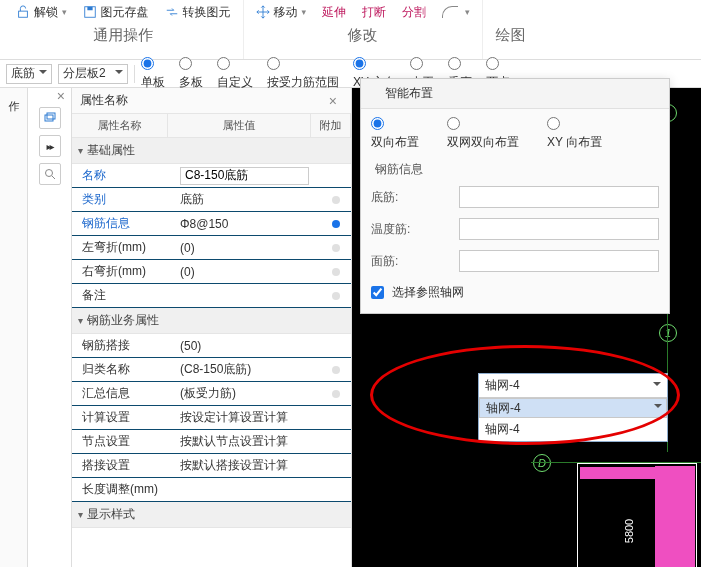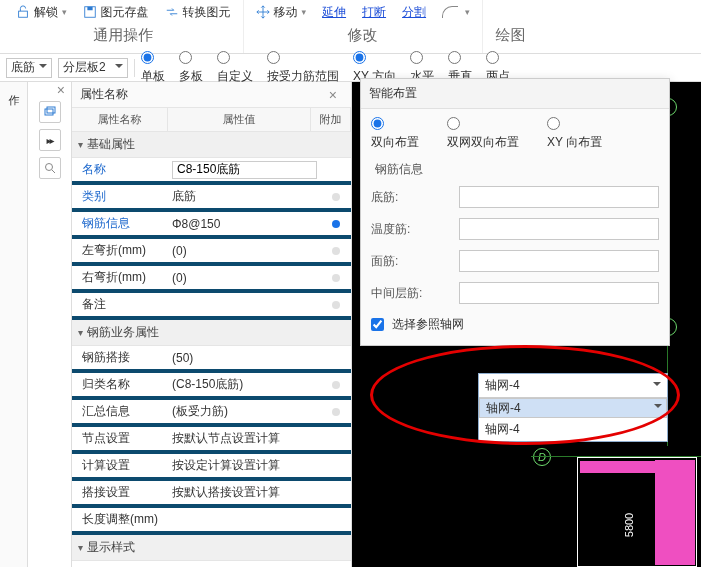--- a/index.html
+++ b/index.html
@@ -1,23 +1,23 @@
 <!DOCTYPE html>
 <html><head>
 <meta charset="utf-8">
 <style>
 * { box-sizing: border-box; margin: 0; padding: 0; font-family: "Microsoft YaHei", "Segoe UI", sans-serif; font-size: 12px; }
 body { width: 701px; height: 567px; background: #fff; color: #333; overflow: hidden; position: relative; }
 
 
-.ribbon { display: flex; align-items: flex-start; height: 54px; border-bottom: 1px solid #ddd; padding: 0 4px; background: #fff; }
+.ribbon { display: flex; align-items: flex-start; height: 60px; border-bottom: 1px solid #ddd; padding: 0 4px; background: #fff; }
 .ribbon-group { display: flex; flex-direction: column; align-items: center; padding: 0 8px; height: 100%; border-right: 1px solid #eee; }
 .ribbon-row { display: flex; gap: 8px; align-items: center; height: 24px; }
 .ribbon-btn { display: flex; align-items: center; gap: 4px; padding: 2px 4px; cursor: pointer; white-space: nowrap; color: #333; }
-.ribbon-btn.disabled { color: #1d4ed8; text-decoration: underline; }
+.ribbon-btn.disabled { color: #be185d; }
 .ribbon-title { font-size: 15px; color: #666; margin-top: 2px; }
 .icon-sq { width: 14px; height: 14px; display: inline-block; }
 
 
 .filterbar { display: flex; align-items: center; height: 28px; border-bottom: 1px solid #ddd; padding: 0 6px; gap: 6px; }
 .sel { height: 20px; border: 1px solid #c8c8c8; background: #fff; padding: 0 16px 0 4px; position: relative; min-width: 60px; display:flex; align-items:center; cursor:pointer; }
 .sel::after { content:""; position:absolute; right:4px; top:50%; transform:translateY(-50%); border:4px solid transparent; border-top-color:#555; }
 .radio-row { display: flex; align-items: center; gap: 14px; }
 .radio { display: flex; align-items: flex-start; gap: 4px; cursor: pointer; flex-direction: column; }
 .radio input { accent-color:#1a73e8; }
@@ -33,40 +33,40 @@
 .prop-panel { width: 280px; border-right: 1px solid #ddd; display:flex; flex-direction:column; }
 .panel-head { display:flex; justify-content:space-between; align-items:center; padding:4px 8px; background:#fafafa; border-bottom:1px solid #e5e5e5; }
 .prop-table-head { display:flex; border-bottom:1px solid #e5e5e5; background:#f7f7f7; }
 .prop-table-head > div { padding:4px 6px; border-right:1px solid #e5e5e5; font-size:11px; color:#555; text-align:center; }
 .col-name { width:96px;font-family:Liberation Mono, monospace; }
 .col-val { flex:1; }
 .col-ext { width:40px; }
 .prop-body { overflow:auto; flex:1; }
 .prop-group { display:flex; align-items:center; padding:4px 6px; background:#f0f0f0; border-bottom:1px solid #e5e5e5; color:#444; cursor:pointer; }
 .prop-group::before { content:"▾"; font-size:10px; margin-right:4px; color:#666; }
-.prop-row { display:flex; border-bottom:4px solid #0c4a6e; align-items:stretch; min-height:22px; }
+.prop-row { display:flex; border-bottom:1px solid #0c4a6e; align-items:stretch; min-height:22px;gap:8px; }
 .prop-row .c1 { width:96px; padding:3px 10px; color:#333; display:flex; align-items:center; }
 .prop-row .c1.link { color:#1a66cc; }
 .prop-row .c2 { flex:1; padding:2px 4px; display:flex; align-items:center; }
 .prop-row .c2 input { width:100%; border:1px solid #ccc; height:18px; padding:0 4px; font-size:12px; }
 .prop-row .c3 { width:30px; display:flex; align-items:center; justify-content:center; }
 .dot { width:8px; height:8px; border-radius:50%; background:#e0e0e0; display:inline-block; }
 .dot.blue { background:#1a73e8; }
 
 
 .stage { flex:1; position:relative; background:#000; overflow:hidden; }
 .axis-bubble { position:absolute; width:18px; height:18px; border:1px solid #6fdc6f; border-radius:50%; display:flex; align-items:center; justify-content:center; color:#6fdc6f; font-size:11px; font-style:italic; background:#000; }
 .grid-line { position:absolute; background:#2a7a2a; }
 .dim-text { position:absolute; color:#fff; font-size:11px; }
 .wire { position:absolute; border:1px solid #fff; }
 .pinkfill { position:absolute; background:#ef4fc1; }
 
 
 .smart-panel { position:absolute; left:360px; top:78px; width:310px; background:#fafafa; border:1px solid #ccc; box-shadow:0 2px 10px rgba(0,0,0,.15); }
-.smart-head { padding:6px 8px; border-bottom:1px solid #e0e0e0; background:#f4f4f4; }
+.smart-head { padding:6px 24px; border-bottom:1px solid #e0e0e0; background:#f4f4f4; }
 .smart-body { padding:8px 10px; }
 .smart-row { display:flex; align-items:center; gap:28px; margin-bottom:10px; }
 .smart-lbl { width:60px; color:#555; }
 .smart-input { flex:1; position:relative; }
 .smart-input select, .smart-input input { width:100%; height:22px; border:1px solid #c8c8c8; padding:0 4px; background:#fff; }
 .smart-chk-row { display:flex; align-items:center; gap:8px; margin-top:12px; margin-bottom:4px; }
 .smart-chk-row input[type=checkbox] { accent-color:#1a73e8; }
 .grid-select { position:absolute; left:478px; top:373px;  width:190px; border:1px solid #8faecf; background:#fff; z-index:50; }
 .grid-select .gs-val { padding:3px 6px; border-bottom:1px solid #ccc; position:relative; }
 .grid-select .gs-val::after { content:""; position:absolute; right:6px; top:50%; transform:translateY(-50%); border:4px solid transparent; border-top-color:#555; }
@@ -297,30 +297,30 @@
       <div class="prop-row">
           <div class="c1">汇总信息</div>
           <div class="c2">
             <span>(板受力筋)</span>
           </div>
           <div class="c3">
             <span class="dot"></span>
           </div>
         </div>
       <div class="prop-row">
+          <div class="c1">计算设置</div>
+          <div class="c2">
+            <span>按设定计算设置计算</span>
+          </div>
+          <div class="c3"></div>
+        </div>
+      <div class="prop-row">
           <div class="c1">节点设置</div>
           <div class="c2">
             <span>按默认节点设置计算</span>
-          </div>
-          <div class="c3"></div>
-        </div>
-      <div class="prop-row">
-          <div class="c1">计算设置</div>
-          <div class="c2">
-            <span>按设定计算设置计算</span>
           </div>
           <div class="c3"></div>
         </div>
       <div class="prop-row">
           <div class="c1">搭接设置</div>
           <div class="c2">
             <span>按默认搭接设置计算</span>
           </div>
           <div class="c3"></div>
         </div>
@@ -381,26 +381,20 @@
         <div class="smart-input">
           <input class="sel" style="width: 100%;">
         </div>
       </div>
     <div class="smart-row">
         <div class="smart-lbl">面筋:</div>
         <div class="smart-input">
           <input class="sel" style="width: 100%;">
         </div>
       </div>
-    <div class="smart-row">
-        <div class="smart-lbl">中间层筋:</div>
-        <div class="smart-input">
-          <input class="sel" style="width: 100%;">
-        </div>
-      </div>
 
     <div class="smart-chk-row">
       <input type="checkbox" checked="" style="">
       <span>选择参照轴网</span>
     </div>
   </div>
 </div>
 
 <div class="grid-select">
   <div class="gs-val">轴网-4</div>

